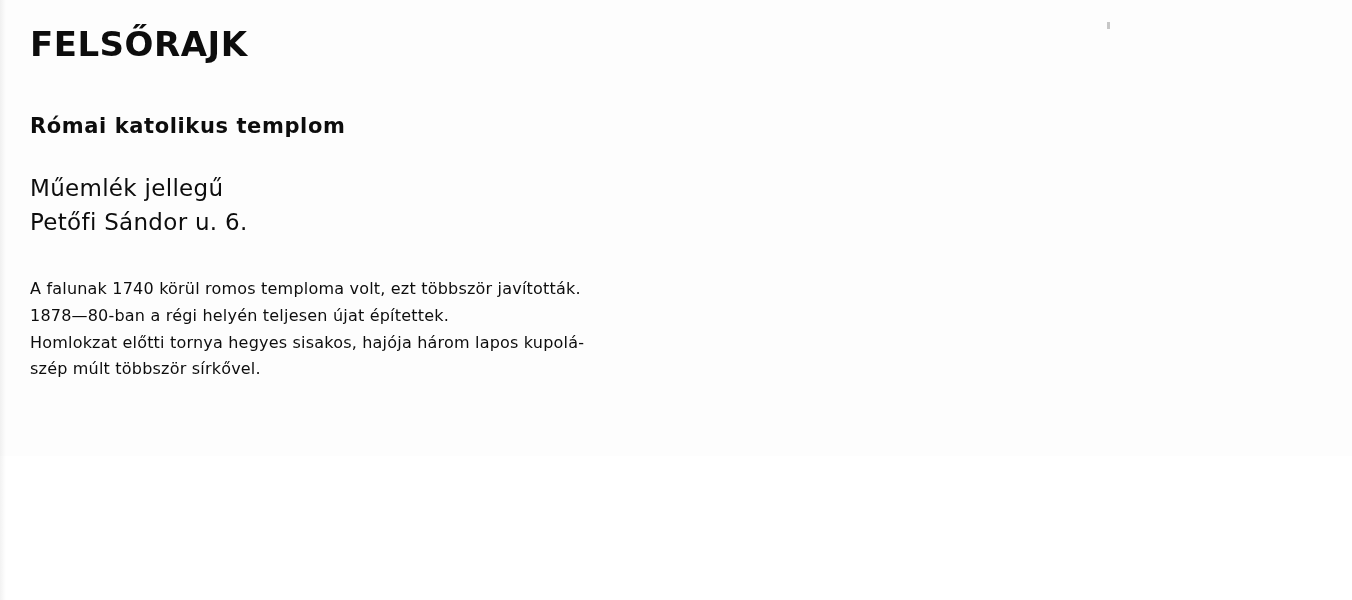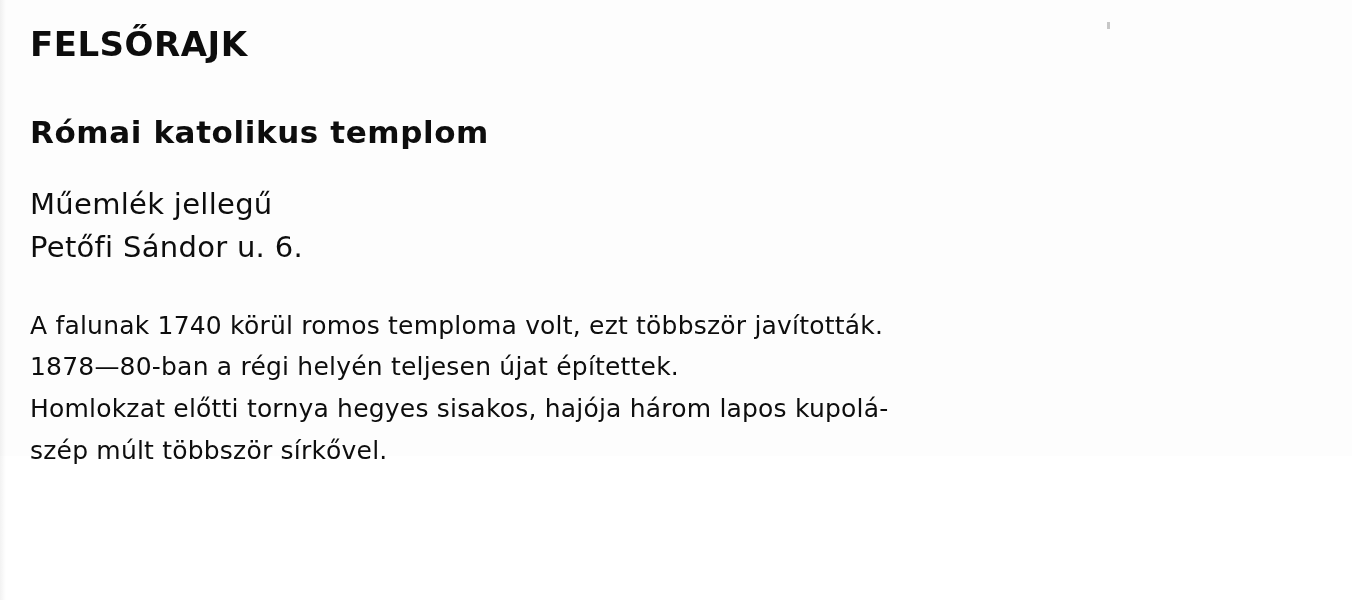--- a/index.html
+++ b/index.html
@@ -32,40 +32,40 @@
   .entry-title {
     font-size: 34px;
     font-weight: bold;
     letter-spacing: 0.5px;
     line-height: 1.1;
     margin: 0 0 0 0;
     padding-top: 8px;
     font-family: "DejaVu Sans", sans-serif;
   }
   .subtitle {
-    font-size: 31px;
+    font-size: 21px;
     font-weight: bold;
     letter-spacing: 0.6px;
     margin-top: 52px;
     line-height: 1.1;
     font-family: "DejaVu Sans", sans-serif;
   }
   .meta {
     margin-top: 34px;
-    font-size: 29px;
+    font-size: 23px;
     line-height: 1.47;
     letter-spacing: 0.3px;
     font-family: "DejaVu Sans", sans-serif;
   }
   .meta div {
     white-space: nowrap;
   }
   .body-text {
     margin-top: 36px;
-    font-size: 25px;
+    font-size: 16px;
     line-height: 1.67;
     letter-spacing: 0.2px;
     font-family: "DejaVu Sans", sans-serif;
   }
   .body-text p {
     margin: 0;
   }
   .just {
     text-align: justify;
     text-align-last: left;

